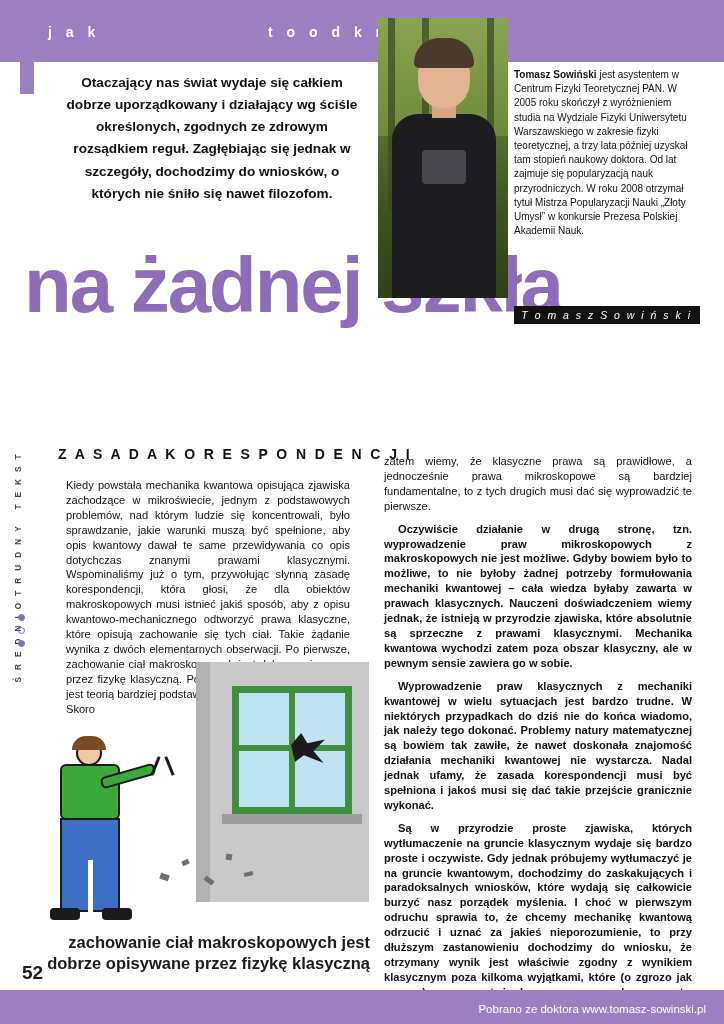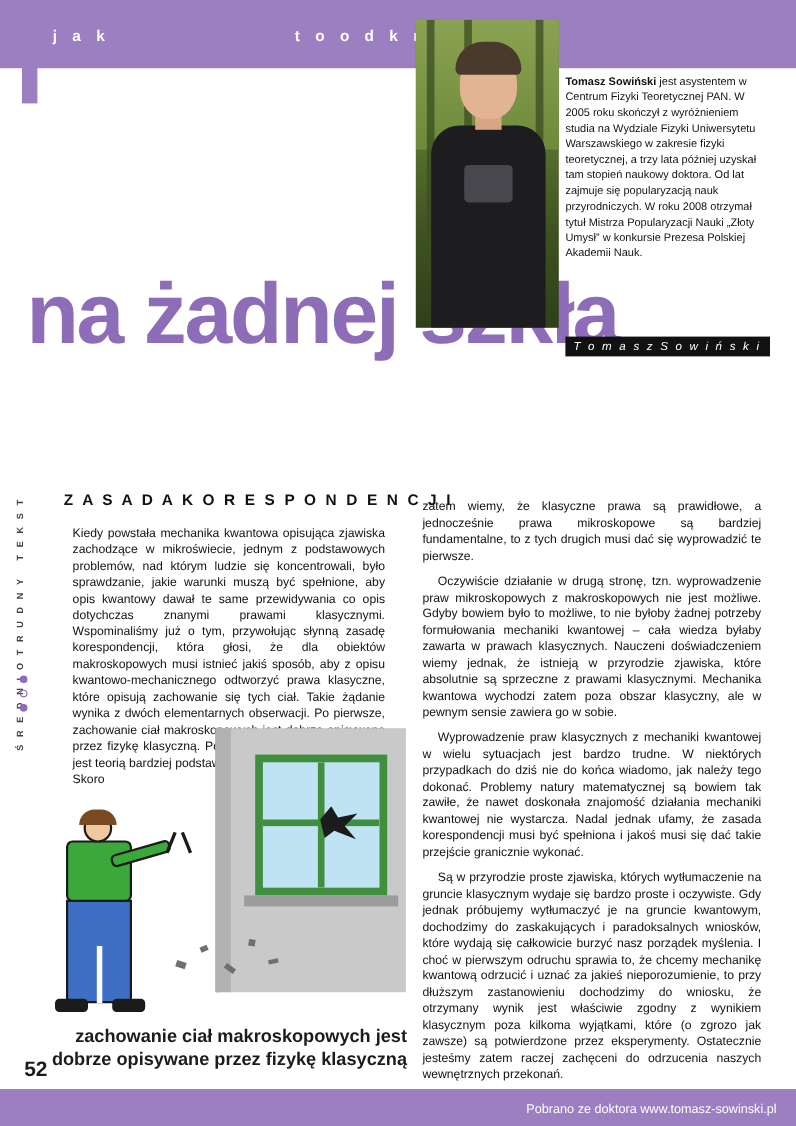--- a/index.html
+++ b/index.html
@@ -264,21 +264,21 @@
     color: #111;
   }
   .col {
     position: absolute;
     font-size: 11.1px;
     line-height: 1.345;
     color: #111;
     text-align: justify;
   }
   .col p { margin: 8px; }
-  .col p + p { text-indent: 14px; }
+  .col p + p { text-indent: 14px; font-weight: bold; }
   .col-left {
     left: 58px; top: 470px; width: 300px;
   }
   .col-right {
     left: 376px; top: 446px; width: 324px;
   }
 
   
   .illus {
     position: absolute;
@@ -457,20 +457,21 @@
   <div class="hdr-band"></div>
   <div class="hdr-kicker">
     <span>j a k</span>
     <span style="display:inline-block;width:150px"></span>
     <span>t o   o d k r y l i</span>
   </div>
 
 
   <div class="left-rule"></div>
 
+  <div class="lead">Otaczający nas świat wydaje się całkiem dobrze uporządkowany i działający wg ściśle określonych, zgodnych ze zdrowym rozsądkiem reguł. Zagłębiając się jednak w szczegóły, dochodzimy do wniosków, o których nie śniło się nawet filozofom.</div>
 
   <div class="title">
     <span class="l2">na żadnej szkła</span>
   </div>
 
   <div class="photo">
     <div class="sky"></div>
     <div class="trunk a"></div>
     <div class="trunk b"></div>
     <div class="trunk c"></div>

